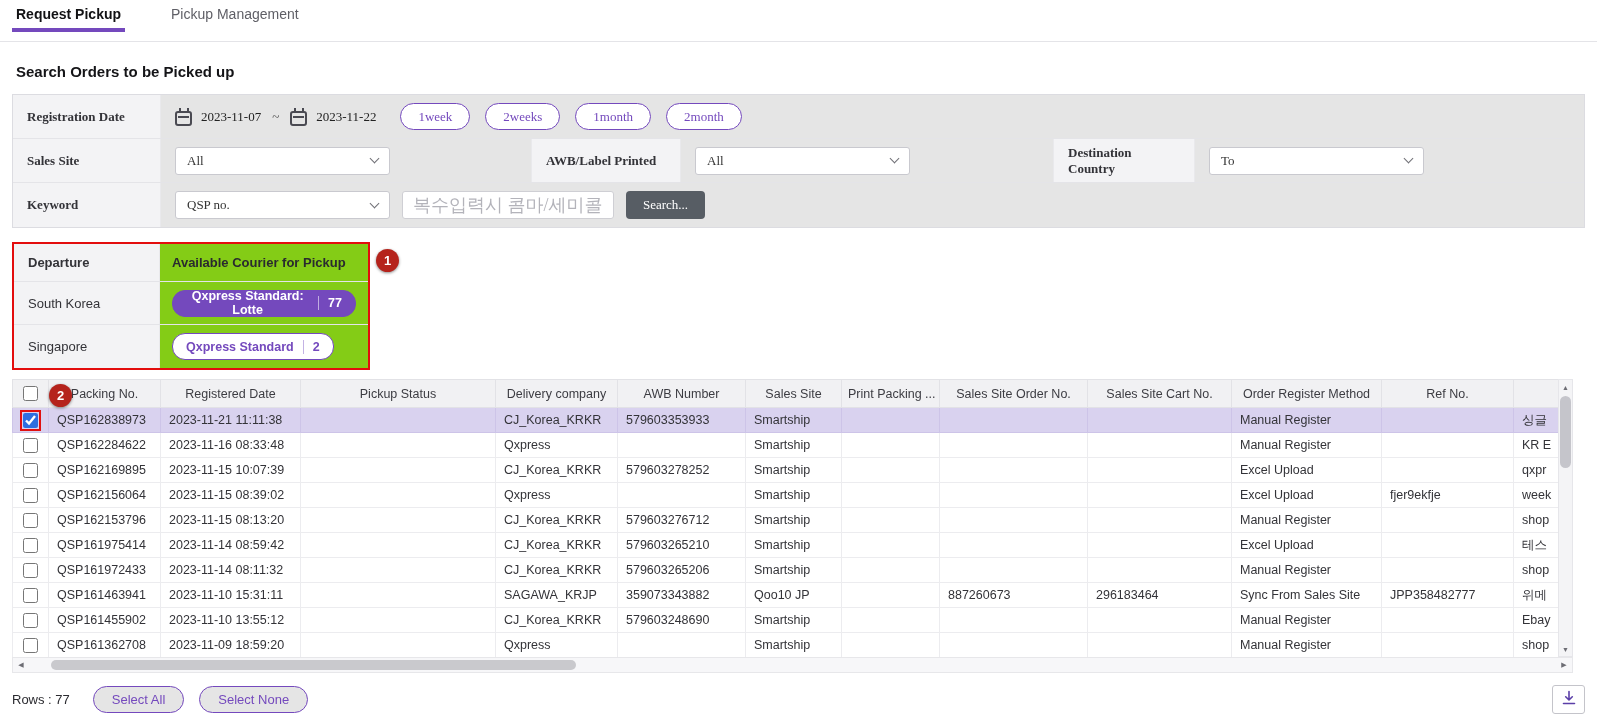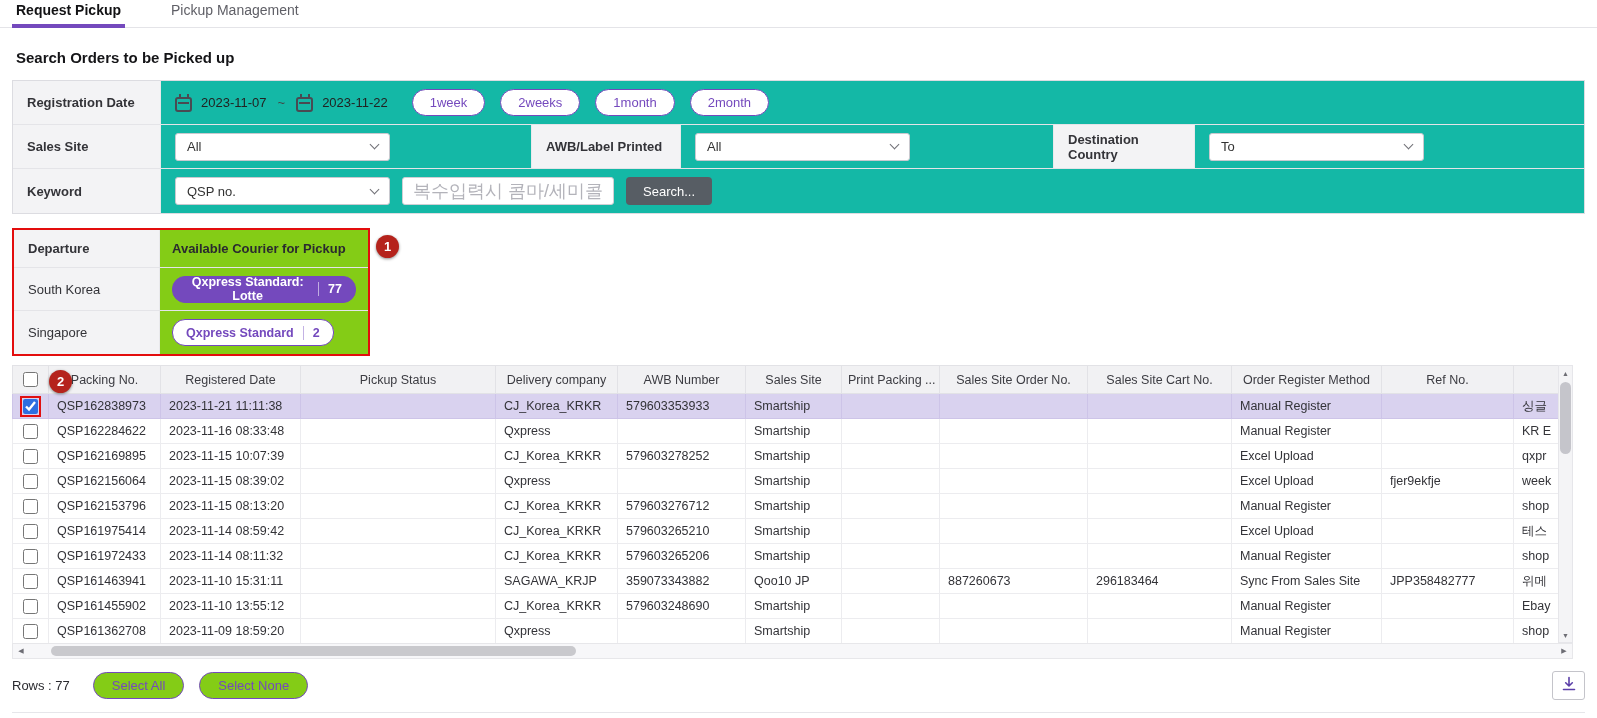--- a/index.html
+++ b/index.html
@@ -1,30 +1,30 @@
 <!DOCTYPE html>
 <html style="--accent: #7449bd; --red: #b5231c;"><head>
 <meta charset="utf-8">
 <style>
   :root { --accent:#7449bd; --red:#b5231c; }
   * { box-sizing:border-box; margin:0; padding:0; }
   html,body { width:1597px; height:718px; overflow:hidden; }
   body { font-family:"Liberation Sans", sans-serif; background:#fff; color:#26262b; font-size:13px; }
 
   
-  .tabbar { display:flex; gap:42px; padding:0 12px; border-bottom:1px solid #e4e4e8; height:28px; align-items:flex-end; }
+  .tabbar { display:flex; gap:42px; padding:10px 12px; border-bottom:1px solid #e4e4e8; height:42px; align-items:flex-end; }
   .tab { padding:7px 4px 9px; font-size:14px; color:#5f5f66; cursor:pointer; white-space:nowrap; }
   .tab.active { color:#121214; font-weight:bold; border-bottom:4px solid var(--accent); margin-bottom:-1px; padding-bottom:6px; }
 
   .content { padding:0 12px; }
   .section-title { font-size:15px; font-weight:bold; color:#141417; margin:21px 4px 14px; }
 
   
   .filter-panel { border:1px solid #dcdce1; }
-  .f-row { display:flex; align-items:stretch; border-bottom:1px solid #e4e4e8; min-height:44px; background:#14b8a6; }
+  .f-row { display:flex; align-items:stretch; border-bottom:1px solid #e4e4e8; min-height:44px; background:#e5e5e5;font-family:Liberation Serif, serif; }
   .f-row:last-child { border-bottom:none; }
   .f-label { background:#f3f3f5; display:flex; align-items:center; padding:0 14px; font-weight:bold; color:#333338; font-size:13px; border-right:1px solid #e9e9ec; flex:0 0 148px; }
   .f-label.w150 { flex:0 0 150px; border-left:1px solid #e9e9ec; }
   .f-label.w142 { flex:0 0 142px; border-left:1px solid #e9e9ec; }
   .f-cell { display:flex; align-items:center; gap:12px; padding:0 14px; }
   .f-cell.w370 { flex:0 0 370px; }
   .f-cell.w372 { flex:0 0 372px; }
   .f-cell.grow { flex:1; }
 
   .datefield { display:flex; align-items:center; gap:9px; color:#222; font-size:13px; }
@@ -78,21 +78,21 @@
   .vs-fill { flex:1; }
 
   .hscroll { display:flex; align-items:center; height:16px; width:1561px; background:#f7f7f9; border:1px solid #e7e7ea; margin-top:-1px; }
   .hs-arrow { width:16px; font-size:7px; color:#6d6d74; text-align:center; cursor:pointer; }
   .hs-track { flex:1; position:relative; height:100%; }
   .hs-thumb { position:absolute; left:22px; top:2px; width:525px; height:10px; background:#c9c9cd; border-radius:5px; cursor:pointer; }
 
   
   .footer { display:flex; align-items:center; gap:15px; margin-top:12px; }
   .rows-label { color:#2b2b30; font-size:13px; margin-right:8px; }
-  .pill-btn { height:27px; padding:0 18px; border:1px solid var(--accent); color:var(--accent); background:#84cc16; border-radius:14px; font-size:13px; cursor:pointer; font-family:inherit; }
+  .pill-btn { height:27px; padding:0 18px; border:1px solid var(--accent); color:var(--accent); background:#e5e5e5; border-radius:14px; font-size:13px; cursor:pointer; font-family:inherit; }
   .dl-btn { margin-left:auto; width:33px; height:29px; border:1px solid #c4c4ca; border-radius:3px; background:#fff; display:flex; align-items:center; justify-content:center; cursor:pointer; }
   .bottom-line { border-top:1px solid #e6e6ea; margin-top:12px; }
 </style>
 </head>
 <body>
 
 <div class="tabbar">
   <div class="tab active">Request Pickup</div>
   <div class="tab">Pickup Management</div>
 </div>

